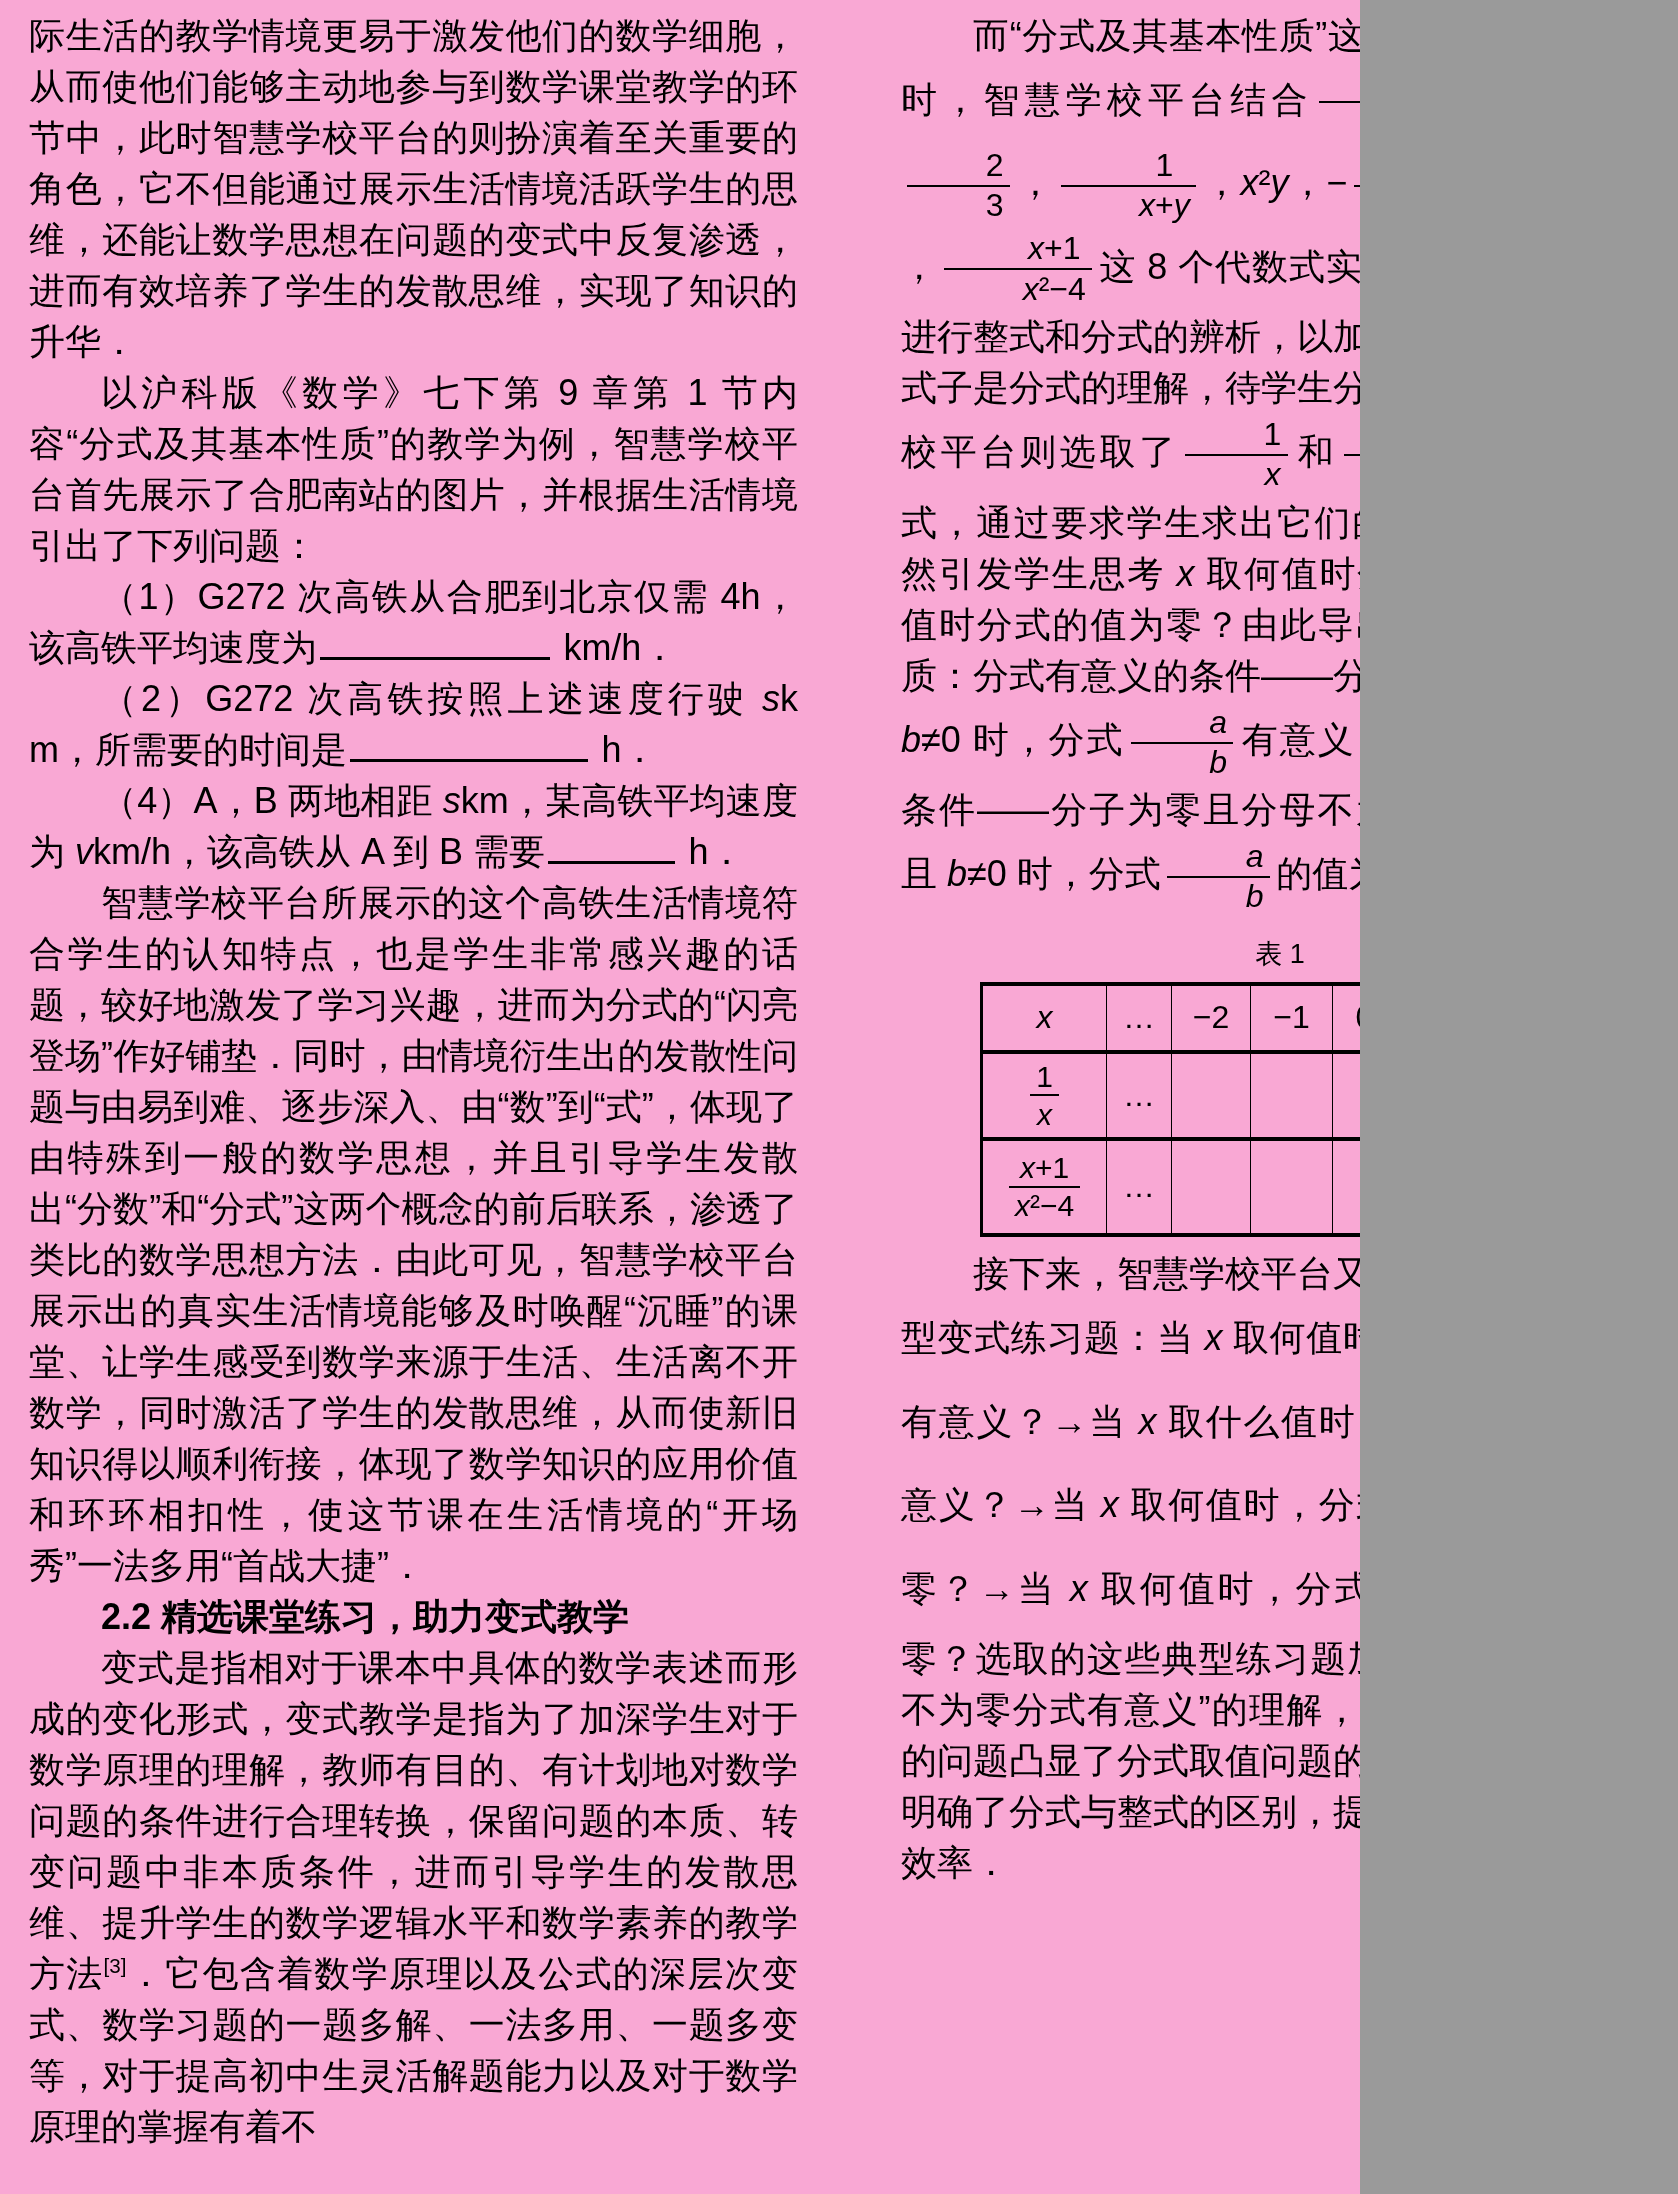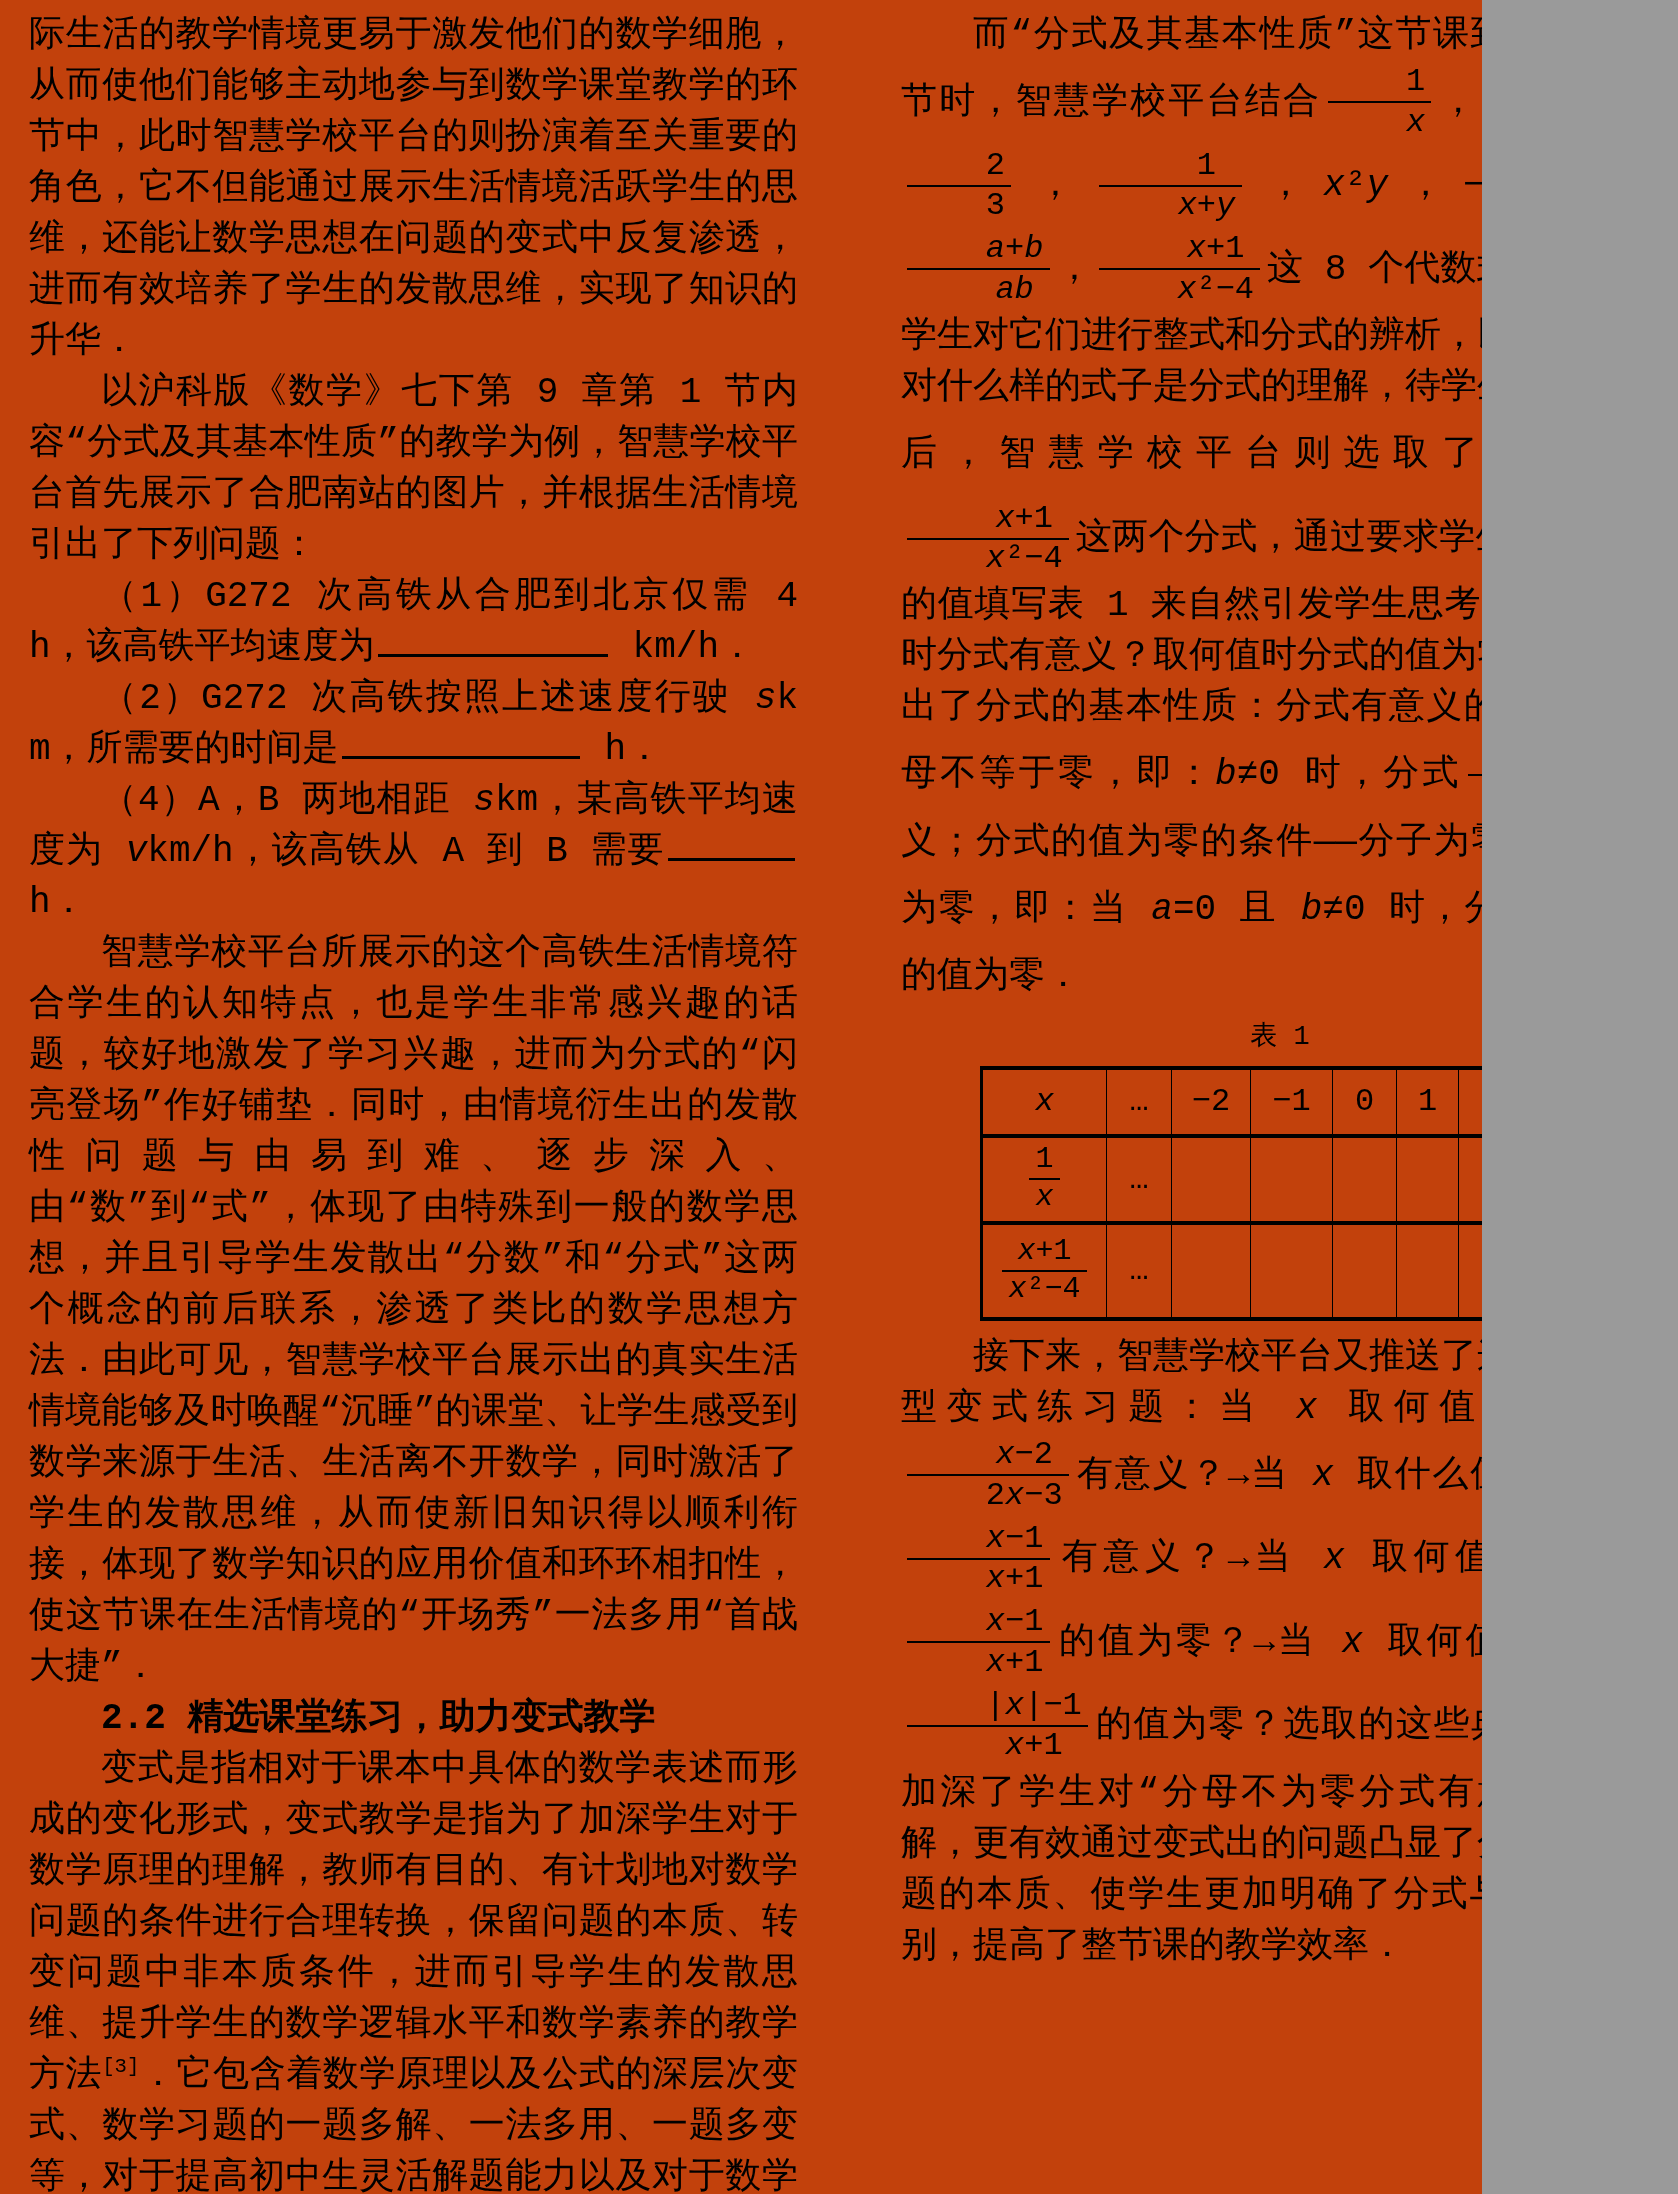--- a/index.html
+++ b/index.html
@@ -1,21 +1,21 @@
 <!DOCTYPE html>
 <html style="font-size:12.7px"><head>
 <meta charset="utf-8">
 <style>
   html,body{margin:0;padding:0;background:#9a9a9a;}
   .page{
     position:relative;
-    width:1482px;height:2194px;
-    background:#c2410c;
+    width:1360px;height:2194px;
+    background:#f9a8d4;
     color:#000000;
-    font-family:Liberation Mono, monospace;
+    font-family:Liberation Sans, sans-serif;
     overflow:hidden;
   }
   .col{position:absolute;top:9.5px;}
   #col-left{left:29px;width:769px;}
   #col-right{left:901px;width:756px;}
   .p{
     font-size:36px;
     line-height:51px;
     text-align:justify;
     text-justify:inter-character;

